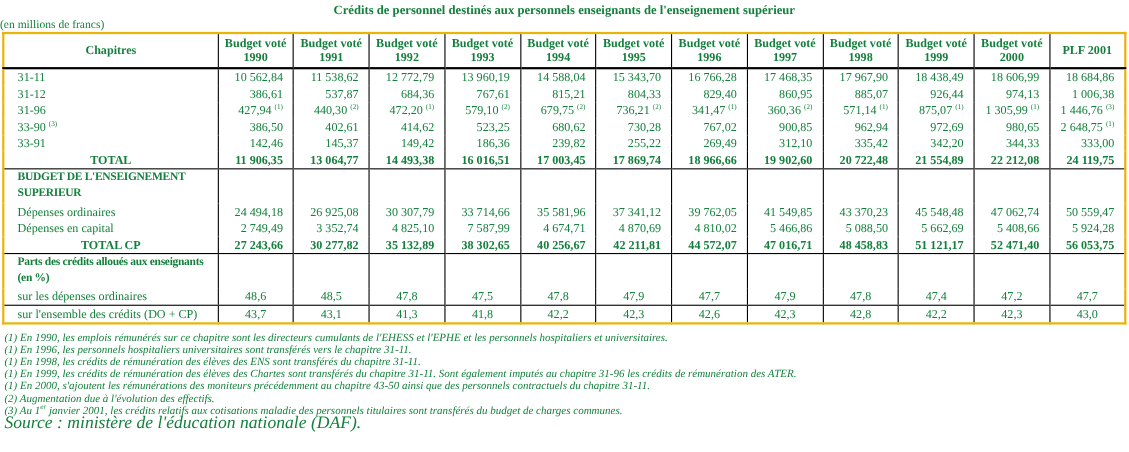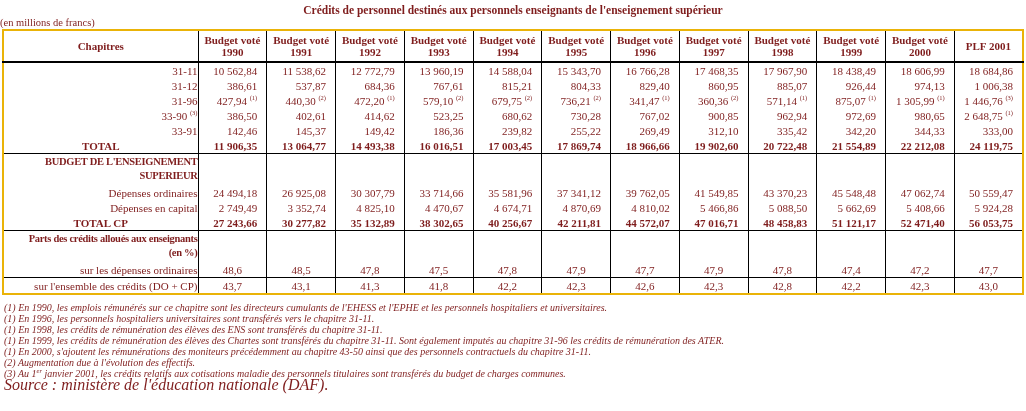--- a/index.html
+++ b/index.html
@@ -1,26 +1,26 @@
 <!DOCTYPE html>
 <html><head>
 <meta charset="utf-8">
 <style>
   html,body{margin:0;padding:0;background:#fff;}
-  .page{position:relative;width:1026px;height:411px;background:#fff;color:#7f1d1d;
+  .page{position:relative;width:1026px;height:411px;background:#fff;color:#15803d;
         font-family:"Liberation Serif","DejaVu Serif",serif;overflow:hidden;}
   .title{ text-align:center;font-weight:bold;font-size:11.5px;padding-top:4px;}
   .unit-note{text-align:left;font-size:10.5px;padding-right:3px;margin-top:1px;margin-bottom:1px;}
   table.budget{border-collapse:collapse;table-layout:fixed;width:1022px;margin:0 2px;border:2px solid #eab308;}
   table.budget th, table.budget td{border-left:1px solid #000;overflow:hidden;}
   table.budget th:first-child, table.budget td:first-child{border-left:none;}
   thead th{border-bottom:2px solid #000;font-weight:bold;font-size:11px;line-height:12.5px;
            text-align:center;vertical-align:middle;height:30px;padding:0 1px;}
   tbody td{height:15px;font-size:11px;padding:0;vertical-align:middle;white-space:nowrap;}
-  td.lab{text-align:right;padding-left:2px;}
+  td.lab{text-align:left;padding-left:12px;}
   td.val{text-align:right;padding-right:9px;}
   tr.r-total td{font-weight:bold;}
   tr.r-total td.lab{text-align:center;padding-left:0;}
   tr.rule td{border-bottom:1px solid #000;}
   tr.r-section td{height:30px;vertical-align:top;padding-top:1px;}
   tr.r-section td.lab{font-weight:bold;font-size:10.5px;line-height:14px;letter-spacing:-0.3px;white-space:normal;}
   tr.r-pct td.val{text-align:center;padding-right:0;}
   sup{font-size:6.5px;line-height:0;vertical-align:super;}
   .notes{margin:7px 0 0 4px;font-style:italic;font-size:10px;line-height:11px;}
   .notes .fn{white-space:nowrap;}
@@ -174,21 +174,21 @@
           <td class="val">43 370,23</td>
           <td class="val">45 548,48</td>
           <td class="val">47 062,74</td>
           <td class="val">50 559,47</td>
         </tr>
         <tr class="r-data">
           <td class="lab">Dépenses en capital</td>
           <td class="val">2 749,49</td>
           <td class="val">3 352,74</td>
           <td class="val">4 825,10</td>
-          <td class="val">4 470,67</td>
+          <td class="val">7 587,99</td>
           <td class="val">4 674,71</td>
           <td class="val">4 870,69</td>
           <td class="val">4 810,02</td>
           <td class="val">5 466,86</td>
           <td class="val">5 088,50</td>
           <td class="val">5 662,69</td>
           <td class="val">5 408,66</td>
           <td class="val">5 924,28</td>
         </tr>
         <tr class="r-total rule">

